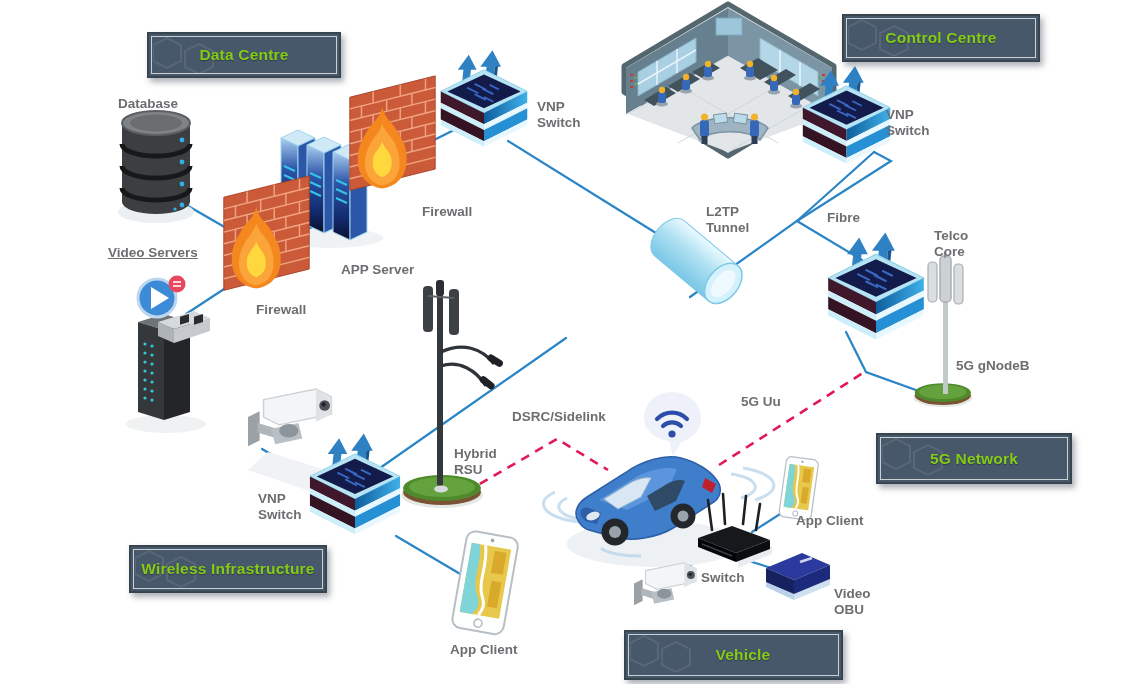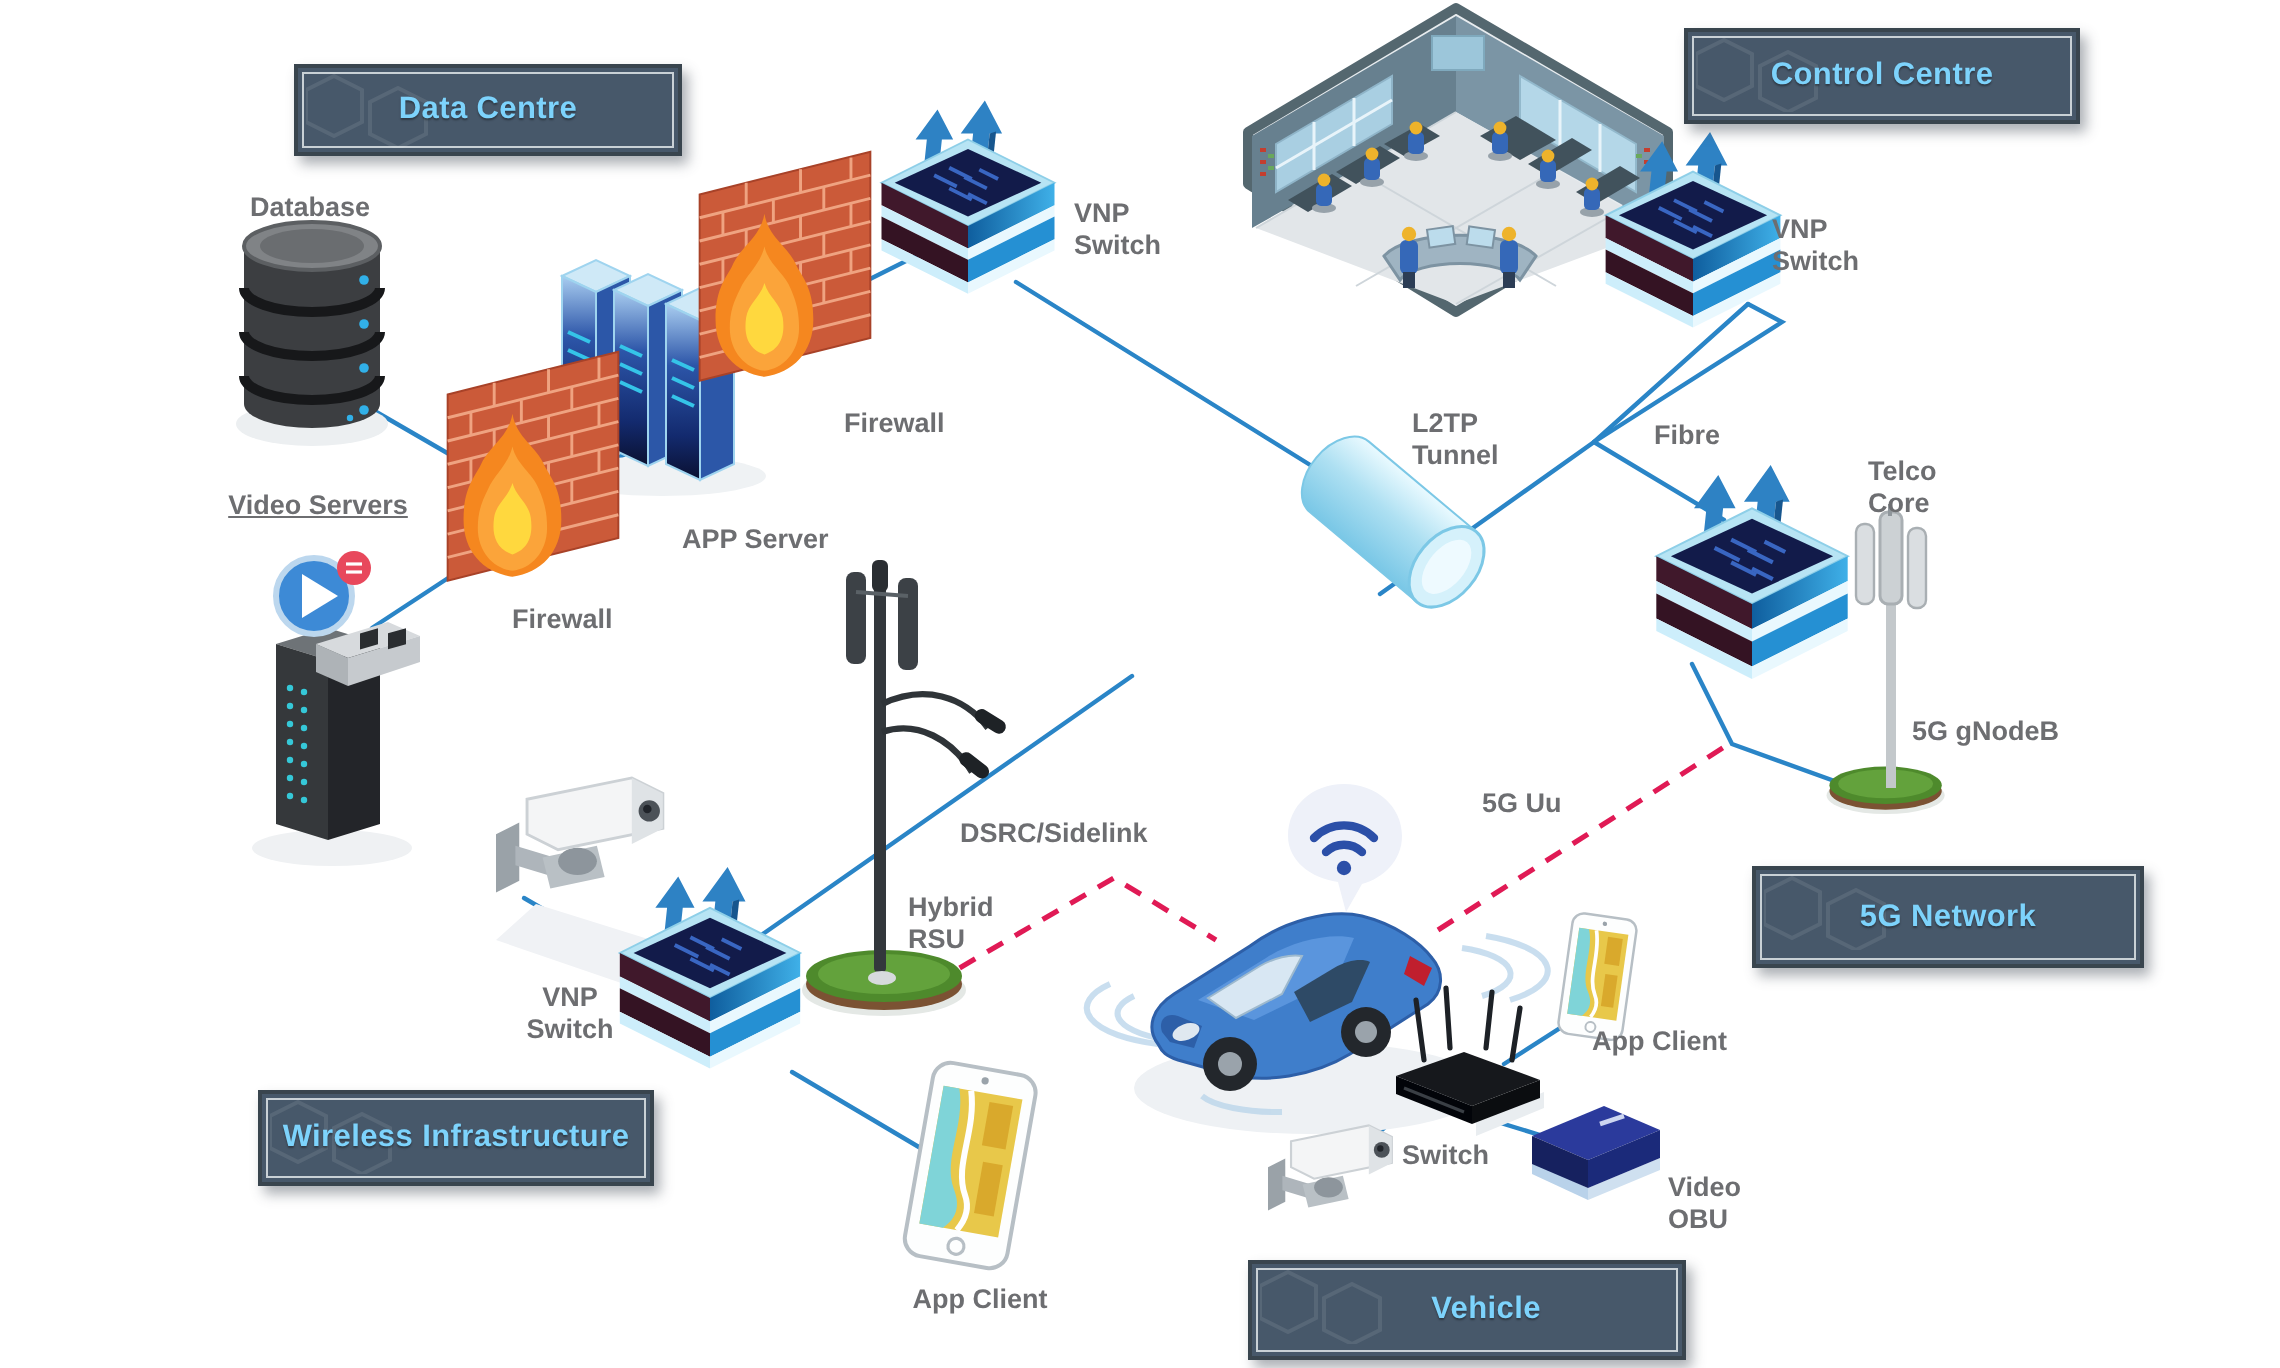--- a/index.html
+++ b/index.html
@@ -3,24 +3,24 @@
 <meta charset="utf-8">
 <style>
   html,body{margin:0;padding:0;background:#fff;}
   #stage{position:relative;width:1140px;height:684px;background:#ffffff;overflow:hidden;
          font-family:"Liberation Sans",sans-serif;}
   #scene{position:absolute;left:0;top:0;}
   .zone-box{position:absolute;background:#47586a;border:2px solid #39454e;
             box-shadow:inset 0 0 0 2px #47586a, inset 0 0 0 3px #c9d1d6, 3px 4px 6px rgba(70,80,90,.45);
             display:flex;align-items:center;justify-content:center;overflow:hidden;}
   .zone-box .hex{position:absolute;left:4px;top:2px;pointer-events:none;}
-  .zone-label{position:relative;color:#7dd3fc;font-weight:bold;font-size:15.5px;letter-spacing:.2px;
+  .zone-label{position:relative;color:#84cc16;font-weight:bold;font-size:15.5px;letter-spacing:.2px;
               text-shadow:0 1px 1px rgba(0,0,0,.35);white-space:nowrap;}
   .node-label{position:absolute;color:#6d6e71;font-weight:bold;font-size:13.5px;line-height:1.2;}
-  .c{text-align:center;}
+  .c{}
 </style>
 </head>
 <body>
 
 <div id="stage">
 
 <svg id="scene" width="1140" height="684" viewBox="0 0 1140 684">
   <defs>
     <linearGradient id="srvGrad" x1="0" y1="0" x2="0" y2="1">
       <stop offset="0" stop-color="#a9cdf0"></stop>
@@ -482,21 +482,21 @@
 <div class="node-label" style="left:256px;top:302px;width:72px;">Firewall</div>
 <div class="node-label" style="left:341px;top:262px;width:90px;">APP Server</div>
 <div class="node-label" style="left:422px;top:204px;width:64px;">Firewall</div>
 <div class="node-label" style="left:537px;top:99px;width:50px;">VNP Switch</div>
 <div class="node-label" style="left:886px;top:107px;width:50px;">VNP Switch</div>
 <div class="node-label" style="left:706px;top:204px;width:52px;">L2TP Tunnel</div>
 <div class="node-label" style="left:827px;top:210px;width:44px;">Fibre</div>
 <div class="node-label" style="left:907px;top:228px;width:44px;margin-left:27px;">Telco Core</div>
 <div class="node-label" style="left:956px;top:358px;width:95px;">5G gNodeB</div>
 <div class="node-label" style="left:454px;top:446px;width:50px;">Hybrid RSU</div>
-<div class="node-label" style="left:480px;top:409px;width:120px;">DSRC/Sidelink</div>
+<div class="node-label" style="left:512px;top:409px;width:120px;">DSRC/Sidelink</div>
 <div class="node-label" style="left:741px;top:394px;width:50px;">5G Uu</div>
 <div class="node-label c" style="left:258px;top:491px;width:54px;">VNP Switch</div>
 <div class="node-label c" style="left:450px;top:642px;width:80px;">App Client</div>
 <div class="node-label" style="left:796px;top:513px;width:80px;">App Client</div>
 <div class="node-label" style="left:701px;top:570px;width:54px;">Switch</div>
 <div class="node-label" style="left:834px;top:586px;width:50px;">Video OBU</div>
 
 </div>
 
 </body></html>

